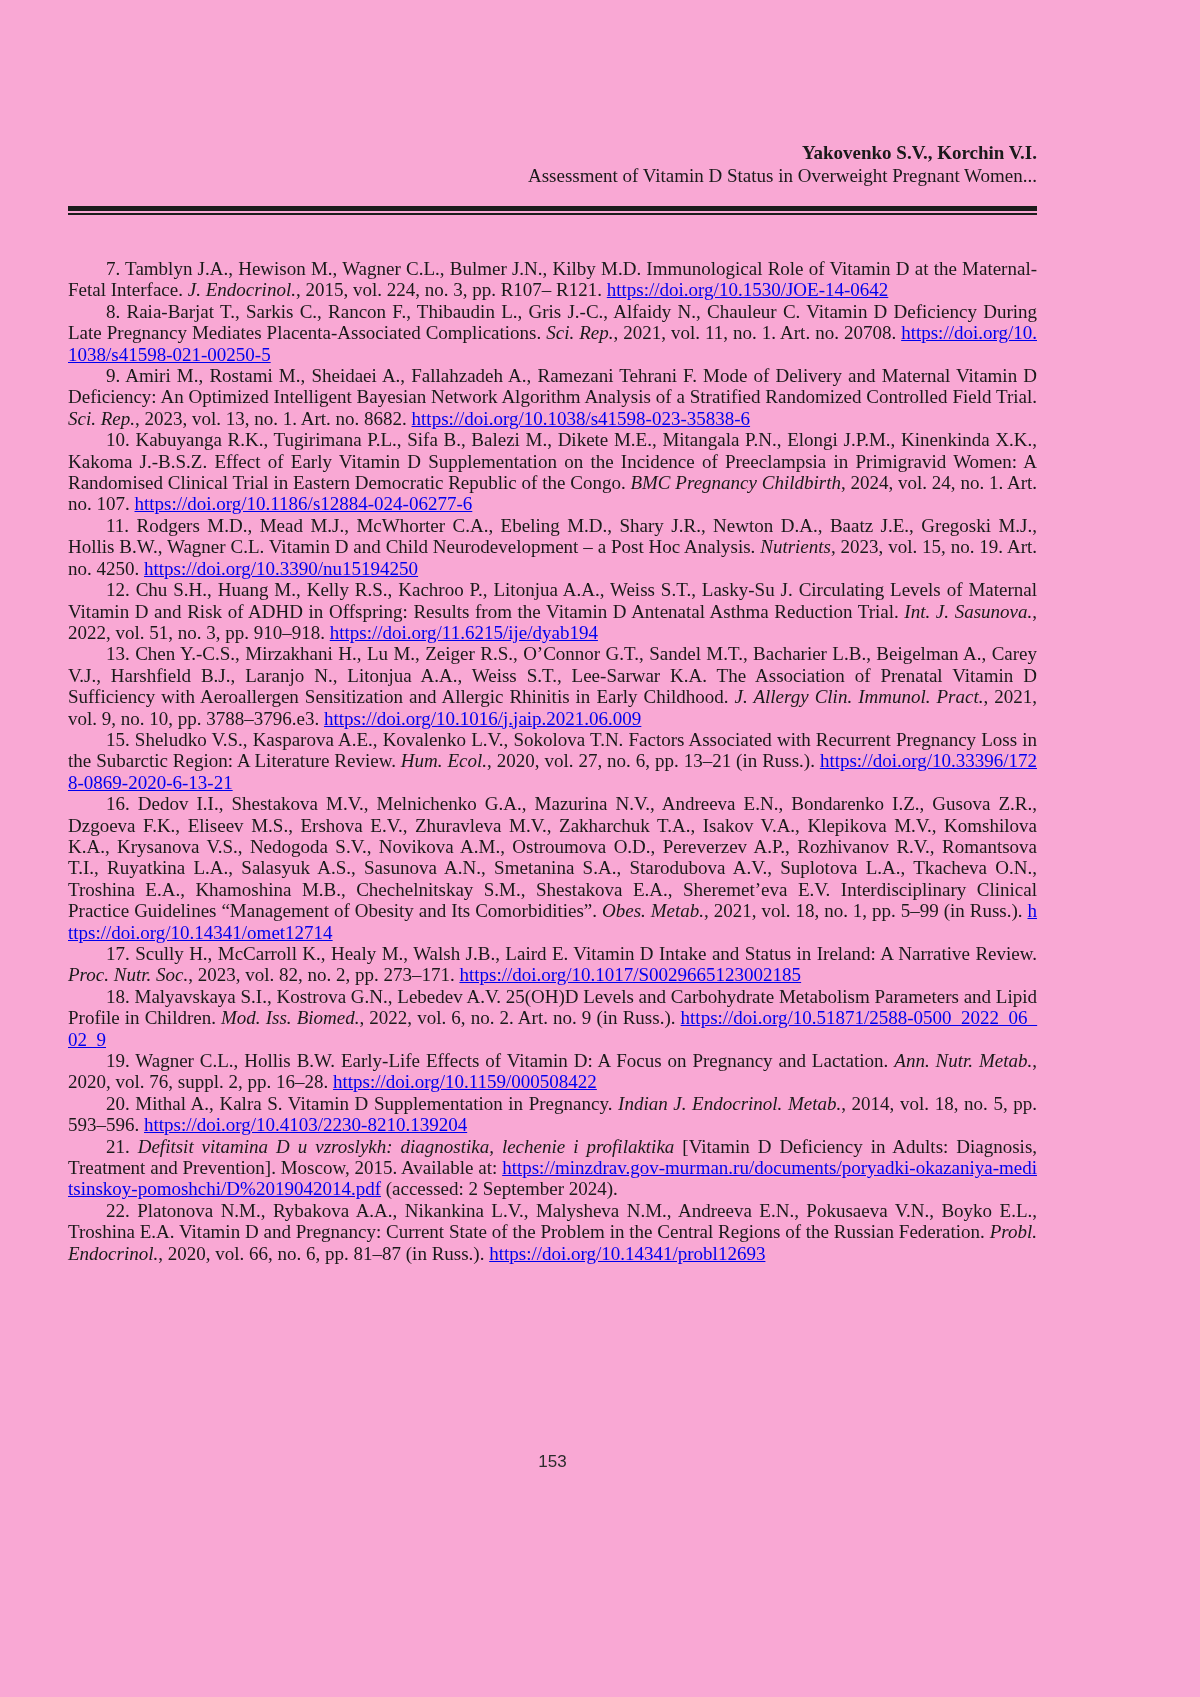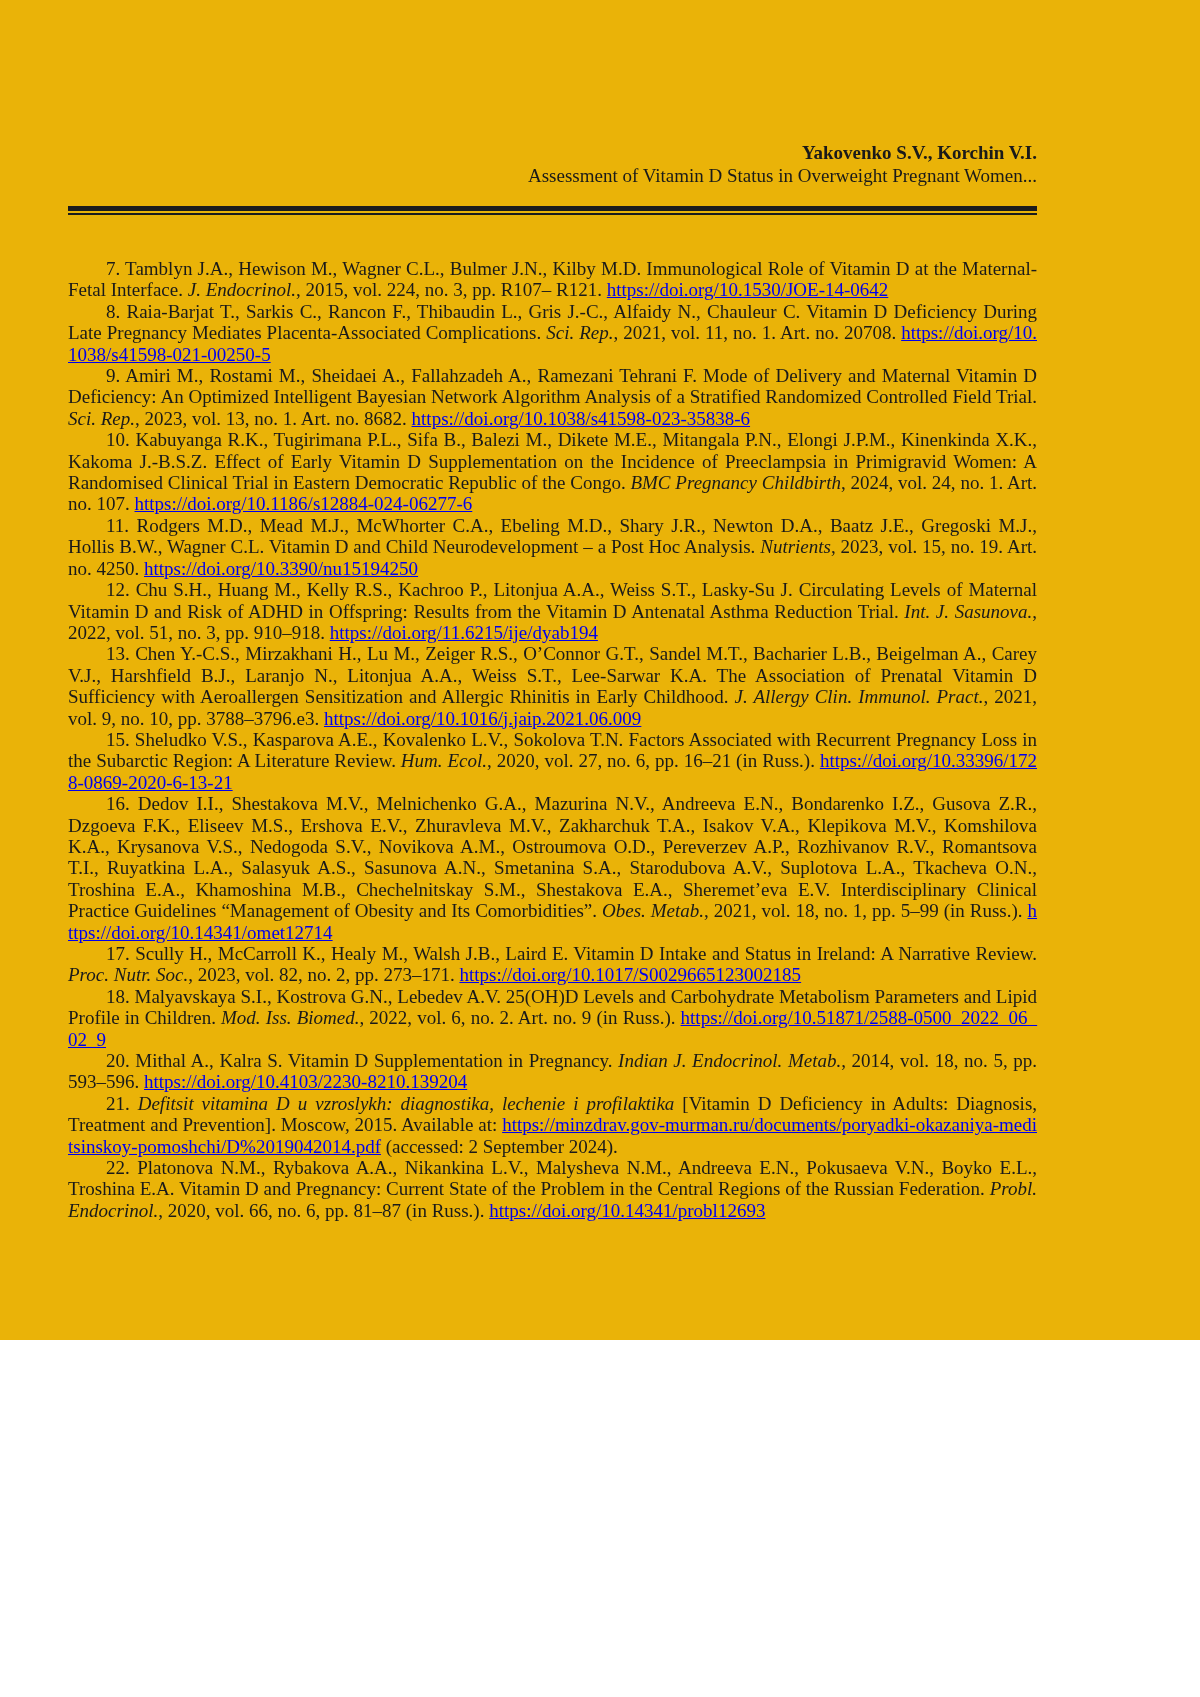--- a/index.html
+++ b/index.html
@@ -5,22 +5,22 @@
   :root {
     --text-color: #1a1a1a;
     --link-color: #0000EE;
     --rule-color: #1c1c1c;
   }
   * { margin: 0; padding: 0; box-sizing: border-box; }
   html, body { background: #ffffff; }
   .page {
     position: relative;
     width: 1200px;
-    height: 1340px;
-    background: #eab308;
+    height: 1697px;
+    background: #f9a8d4;
     font-family: "Liberation Serif", serif;
     color: var(--text-color);
     overflow: hidden;
   }
   .content {
     position: absolute;
     left: 68px;
     top: 0;
     width: 969px;
   }
@@ -49,21 +49,21 @@
     cursor: pointer;
   }
   .ref em { font-style: italic; }
   .page-number {
     position: absolute;
     top: 1452px;
     left: 68px;
     width: 969px;
     text-align: center;
     font-family: "Liberation Sans", sans-serif;
-    font-size: 23px;
+    font-size: 17px;
     color: #2b2b2b;
   }
 </style>
 </head>
 <body>
 
 <div class="page">
   <div class="content">
 
     <div class="page-header">
@@ -77,24 +77,25 @@
     </div>
 
     <div class="references">
         <p class="ref"><span>7. Tamblyn J.A., Hewison M., Wagner C.L., Bulmer J.N., Kilby M.D. Immunological Role of Vitamin D at the Maternal-Fetal Interface. </span><em>J. Endocrinol.</em><span>, 2015, vol. 224, no. 3, pp. R107– R121. </span><a class="ref-link">https://doi.org/10.1530/JOE-14-0642</a></p>
         <p class="ref"><span>8. Raia-Barjat T., Sarkis C., Rancon F., Thibaudin L., Gris J.-C., Alfaidy N., Chauleur C. Vitamin D Deficiency During Late Pregnancy Mediates Placenta-Associated Complications. </span><em>Sci. Rep.</em><span>, 2021, vol. 11, no. 1. Art. no. 20708. </span><a class="ref-link">https://doi.org/10.1038/s41598-021-00250-5</a></p>
         <p class="ref"><span>9. Amiri M., Rostami M., Sheidaei A., Fallahzadeh A., Ramezani Tehrani F. Mode of Delivery and Maternal Vitamin D Deficiency: An Optimized Intelligent Bayesian Network Algorithm Analysis of a Stratified Randomized Controlled Field Trial. </span><em>Sci. Rep.</em><span>, 2023, vol. 13, no. 1. Art. no. 8682. </span><a class="ref-link">https://doi.org/10.1038/s41598-023-35838-6</a></p>
         <p class="ref"><span>10. Kabuyanga R.K., Tugirimana P.L., Sifa B., Balezi M., Dikete M.E., Mitangala P.N., Elongi J.P.M., Kinenkinda X.K., Kakoma J.-B.S.Z. Effect of Early Vitamin D Supplementation on the Incidence of Preeclampsia in Primigravid Women: A Randomised Clinical Trial in Eastern Democratic Republic of the Congo. </span><em>BMC Pregnancy Childbirth</em><span>, 2024, vol. 24, no. 1. Art. no. 107. </span><a class="ref-link">https://doi.org/10.1186/s12884-024-06277-6</a></p>
         <p class="ref"><span>11. Rodgers M.D., Mead M.J., McWhorter C.A., Ebeling M.D., Shary J.R., Newton D.A., Baatz J.E., Gregoski M.J., Hollis B.W., Wagner C.L. Vitamin D and Child Neurodevelopment – a Post Hoc Analysis. </span><em>Nutrients</em><span>, 2023, vol. 15, no. 19. Art. no. 4250. </span><a class="ref-link">https://doi.org/10.3390/nu15194250</a></p>
         <p class="ref"><span>12. Chu S.H., Huang M., Kelly R.S., Kachroo P., Litonjua A.A., Weiss S.T., Lasky-Su J. Circulating Levels of Maternal Vitamin D and Risk of ADHD in Offspring: Results from the Vitamin D Antenatal Asthma Reduction Trial. </span><em>Int. J. Sasunova.</em><span>, 2022, vol. 51, no. 3, pp. 910–918. </span><a class="ref-link">https://doi.org/11.6215/ije/dyab194</a></p>
         <p class="ref"><span>13. Chen Y.-C.S., Mirzakhani H., Lu M., Zeiger R.S., O’Connor G.T., Sandel M.T., Bacharier L.B., Beigelman A., Carey V.J., Harshfield B.J., Laranjo N., Litonjua A.A., Weiss S.T., Lee-Sarwar K.A. The Association of Prenatal Vitamin D Sufficiency with Aeroallergen Sensitization and Allergic Rhinitis in Early Childhood. </span><em>J. Allergy Clin. Immunol. Pract.</em><span>, 2021, vol. 9, no. 10, pp. 3788–3796.e3. </span><a class="ref-link">https://doi.org/10.1016/j.jaip.2021.06.009</a></p>
-        <p class="ref"><span>15. Sheludko V.S., Kasparova A.E., Kovalenko L.V., Sokolova T.N. Factors Associated with Recurrent Pregnancy Loss in the Subarctic Region: A Literature Review. </span><em>Hum. Ecol.</em><span>, 2020, vol. 27, no. 6, pp. 16–21 (in Russ.). </span><a class="ref-link">https://doi.org/10.33396/1728-0869-2020-6-13-21</a></p>
+        <p class="ref"><span>15. Sheludko V.S., Kasparova A.E., Kovalenko L.V., Sokolova T.N. Factors Associated with Recurrent Pregnancy Loss in the Subarctic Region: A Literature Review. </span><em>Hum. Ecol.</em><span>, 2020, vol. 27, no. 6, pp. 13–21 (in Russ.). </span><a class="ref-link">https://doi.org/10.33396/1728-0869-2020-6-13-21</a></p>
         <p class="ref"><span>16. Dedov I.I., Shestakova M.V., Melnichenko G.A., Mazurina N.V., Andreeva E.N., Bondarenko I.Z., Gusova Z.R., Dzgoeva F.K., Eliseev M.S., Ershova E.V., Zhuravleva M.V., Zakharchuk T.A., Isakov V.A., Klepikova M.V., Komshilova K.A., Krysanova V.S., Nedogoda S.V., Novikova A.M., Ostroumova O.D., Pereverzev A.P., Rozhivanov R.V., Romantsova T.I., Ruyatkina L.A., Salasyuk A.S., Sasunova A.N., Smetanina S.A., Starodubova A.V., Suplotova L.A., Tkacheva O.N., Troshina E.A., Khamoshina M.B., Chechelnitskay S.M., Shestakova E.A., Sheremet’eva E.V. Interdisciplinary Clinical Practice Guidelines “Management of Obesity and Its Comorbidities”. </span><em>Obes. Metab.</em><span>, 2021, vol. 18, no. 1, pp. 5–99 (in Russ.). </span><a class="ref-link">https://doi.org/10.14341/omet12714</a></p>
         <p class="ref"><span>17. Scully H., McCarroll K., Healy M., Walsh J.B., Laird E. Vitamin D Intake and Status in Ireland: A Narrative Review. </span><em>Proc. Nutr. Soc.</em><span>, 2023, vol. 82, no. 2, pp. 273–171. </span><a class="ref-link">https://doi.org/10.1017/S0029665123002185</a></p>
         <p class="ref"><span>18. Malyavskaya S.I., Kostrova G.N., Lebedev A.V. 25(OH)D Levels and Carbohydrate Metabolism Parameters and Lipid Profile in Children. </span><em>Mod. Iss. Biomed.</em><span>, 2022, vol. 6, no. 2. Art. no. 9 (in Russ.). </span><a class="ref-link">https://doi.org/10.51871/2588-0500_2022_06_02_9</a></p>
+        <p class="ref"><span>19. Wagner C.L., Hollis B.W. Early-Life Effects of Vitamin D: A Focus on Pregnancy and Lactation. </span><em>Ann. Nutr. Metab.</em><span>, 2020, vol. 76, suppl. 2, pp. 16–28. </span><a class="ref-link">https://doi.org/10.1159/000508422</a></p>
         <p class="ref"><span>20. Mithal A., Kalra S. Vitamin D Supplementation in Pregnancy. </span><em>Indian J. Endocrinol. Metab.</em><span>, 2014, vol. 18, no. 5, pp. 593–596. </span><a class="ref-link">https://doi.org/10.4103/2230-8210.139204</a></p>
         <p class="ref"><span>21. </span><em>Defitsit vitamina D u vzroslykh: diagnostika, lechenie i profilaktika</em><span> [Vitamin D Deficiency in Adults: Diagnosis, Treatment and Prevention]. Moscow, 2015. Available at: </span><a class="ref-link">https://minzdrav.gov-murman.ru/documents/poryadki-okazaniya-meditsinskoy-pomoshchi/D%2019042014.pdf</a><span> (accessed: 2 September 2024).</span></p>
         <p class="ref"><span>22. Platonova N.M., Rybakova A.A., Nikankina L.V., Malysheva N.M., Andreeva E.N., Pokusaeva V.N., Boyko E.L., Troshina E.A. Vitamin D and Pregnancy: Current State of the Problem in the Central Regions of the Russian Federation. </span><em>Probl. Endocrinol.</em><span>, 2020, vol. 66, no. 6, pp. 81–87 (in Russ.). </span><a class="ref-link">https://doi.org/10.14341/probl12693</a></p>
       </div>
 
   </div>
 
   <div class="page-number">153</div>
 </div>
 

